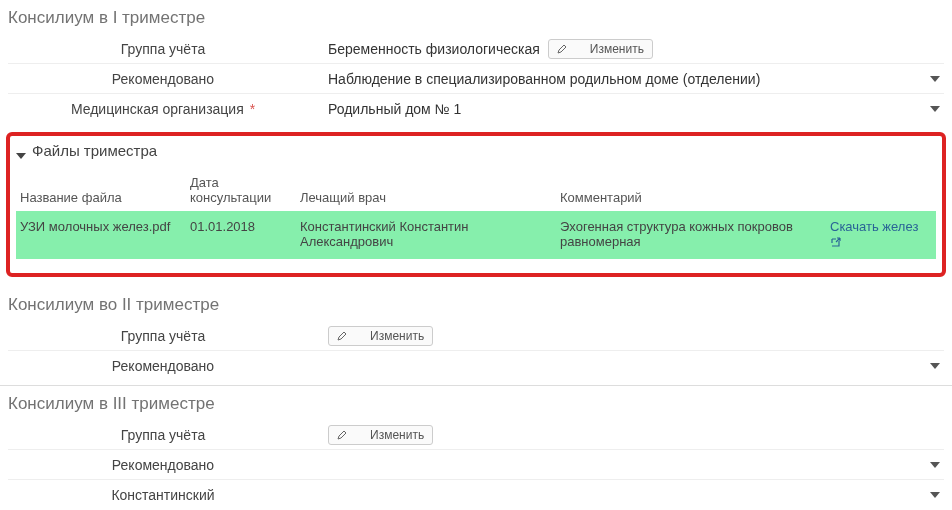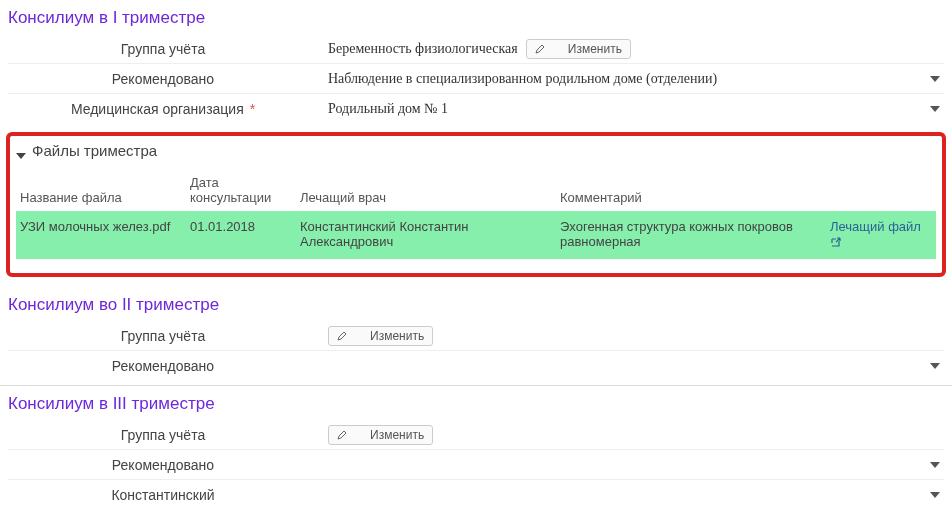--- a/index.html
+++ b/index.html
@@ -9,21 +9,21 @@
     font-size: 14px;
     color: #333;
     background: #fff;
     width: 952px;
   }
   .section {
     padding: 4px 8px 2px 8px;
   }
   .section-title {
     font-size: 17px;
-    color: #6d28d9;
+    color: #737373;
     padding: 4px 0 6px 0;
   }
   .form-row {
     display: flex;
     align-items: center;
     margin: 2px 0;
     min-height: 28px;
     border-bottom: 1px solid #eee;
     padding-bottom: 2px;
   }
@@ -36,21 +36,21 @@
     font-size: 14px;
   }
   .req { color: #d9534f; padding-left: 2px; }
   .form-value {
     flex: 1;
     display: flex;
     align-items: center;
     color: #333;
     position: relative;
   }
-  .value-text { padding: 2px 0; font-family: Liberation Serif, serif; }
+  .value-text { padding: 2px 0; }
   .btn-edit {
     display: inline-flex;
     align-items: center;
     border: 1px solid #ccc;
     border-radius: 3px;
     padding: 2px 8px;
     font-size: 12px;
     color: #555;
     background: #fafafa;
     margin-left: 8px;
@@ -175,21 +175,21 @@
       </tr>
     </thead>
     <tbody>
       <tr>
         <td>УЗИ молочных желез.pdf</td>
         <td>01.01.2018</td>
         <td>Константинский Константин Александрович</td>
         <td>Эхогенная структура кожных покровов равномерная</td>
         <td>
           <span class="download-link">
-            <span>Лечащий файл</span><br>
+            <span>Скачать желез</span><br>
             <span class="ext-icon">
               <svg width="11" height="11" viewBox="0 0 11 11">
                   <path d="M2 2h4M2 2v4M2 9h7V4M6 5l4-4M10 1v3M10 1h-3" fill="none" stroke="#2a6496" stroke-width="1.2"></path>
                 </svg>
             </span>
           </span>
         </td>
       </tr>
     </tbody>
   </table>

